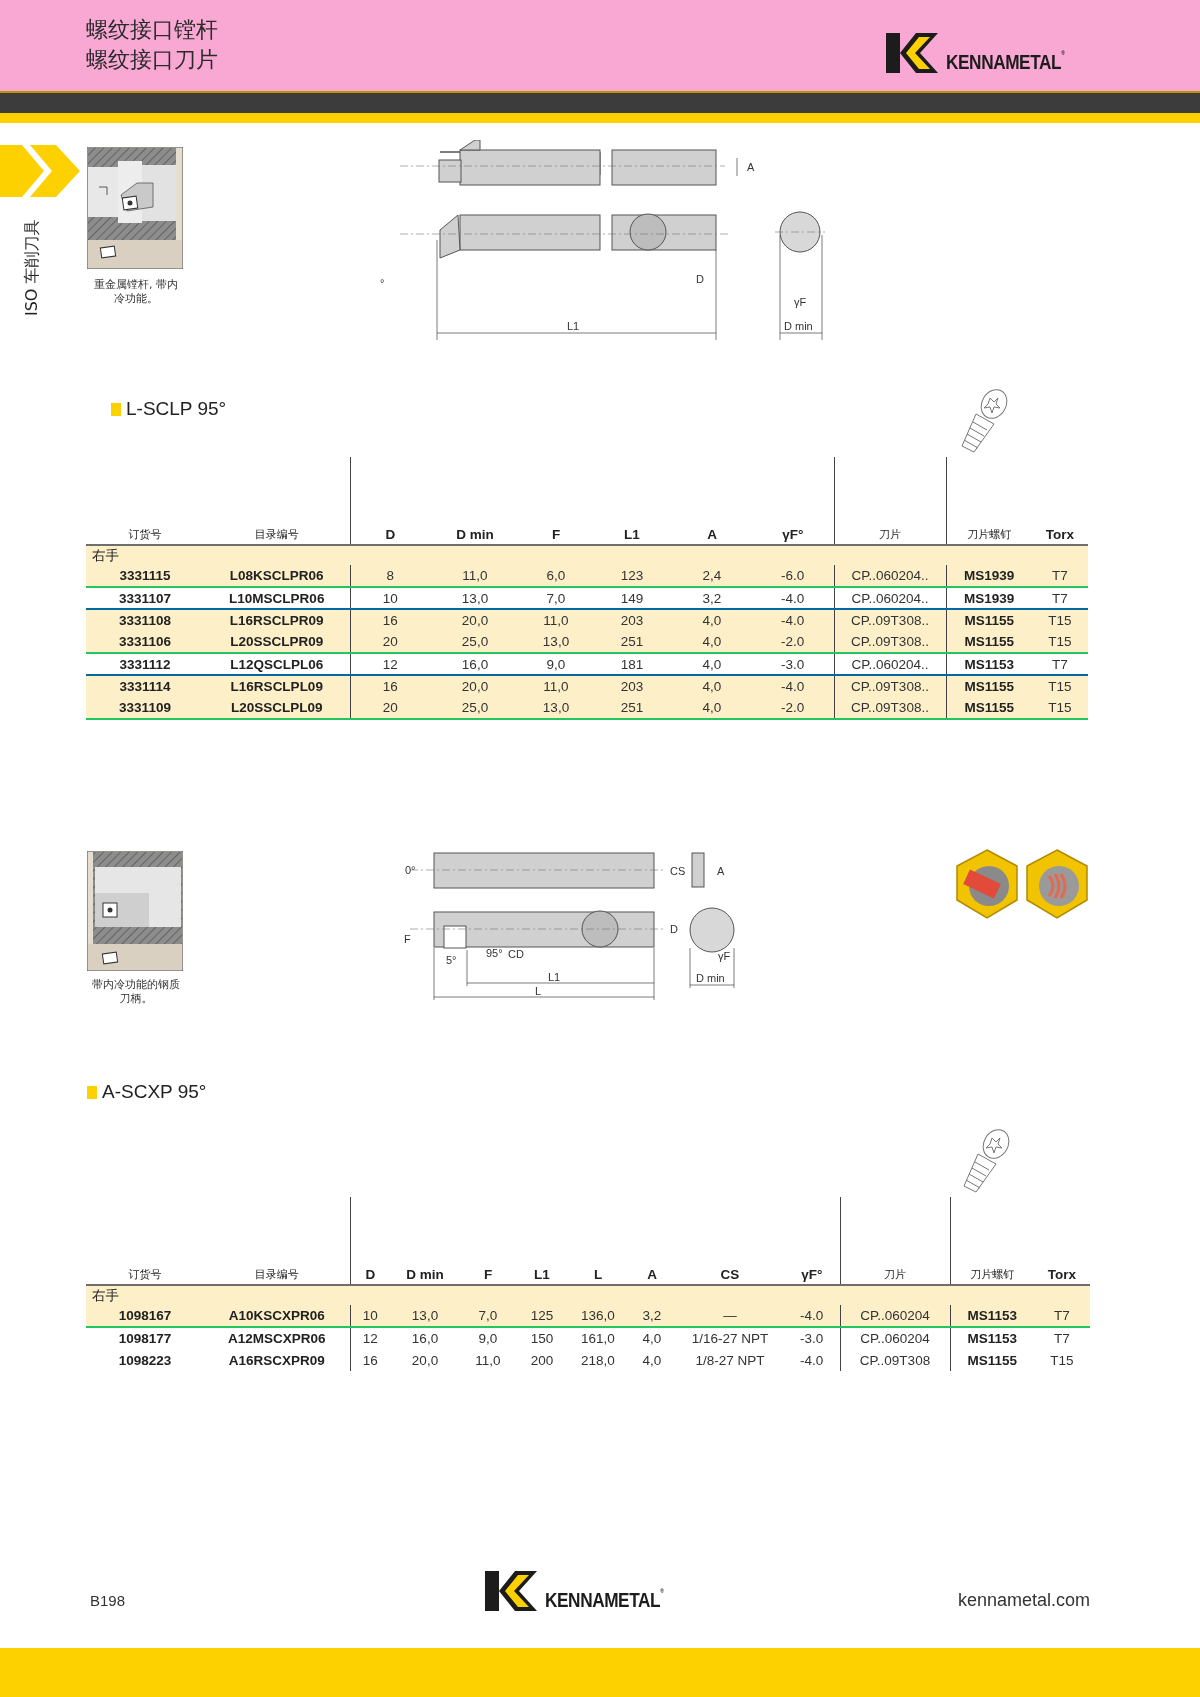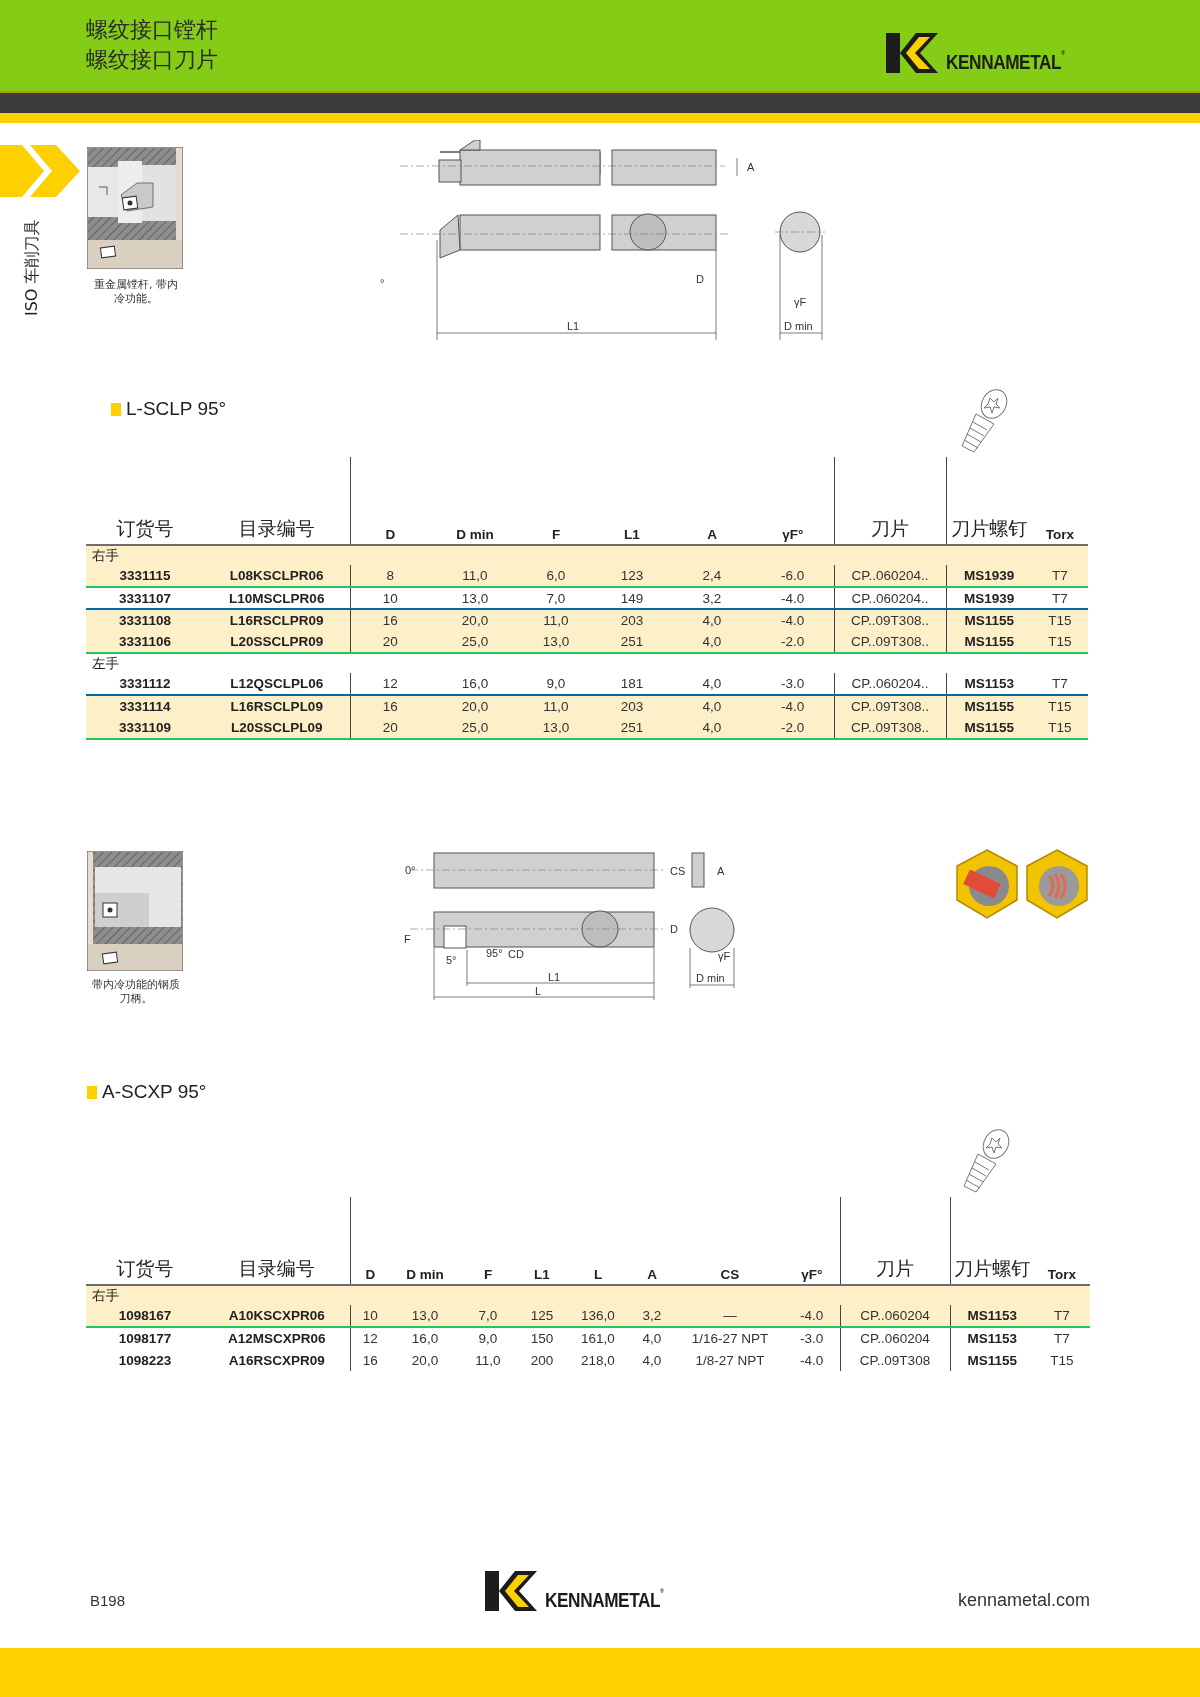--- a/index.html
+++ b/index.html
@@ -1,19 +1,19 @@
 <!DOCTYPE html>
 <html><head>
 <meta charset="utf-8">
 <style>
   * { box-sizing: border-box; margin: 0; padding: 0; }
   html, body { width: 1200px; height: 1697px; background: #fff; overflow: hidden; }
   body { position: relative; font-family: "Liberation Sans", "DejaVu Sans", sans-serif; color: #222; }
 
-  .header { position: absolute; left: 0; top: 0; width: 1200px; height: 91px; background: #84cc16; }
+  .header { position: absolute; left: 0; top: 0; width: 1200px; height: 91px; background: #f9a8d4; }
   .header .t1, .header .t2 { position: absolute; left: 86px; font-size: 22px; color: #2b2b2b; font-family: "DejaVu Sans", sans-serif; letter-spacing: 0; }
   .header .t1 { top: 15px; }
   .header .t2 { top: 45px; }
   .darkbar { position: absolute; left: 0; top: 91px; width: 1200px; height: 22px; background: #3c3c3c; border-top: 2px solid #b89a00; }
   .thinyellow { position: absolute; left: 0; top: 113px; width: 1200px; height: 10px; background: #fdd000; }
 
   .logo { position: absolute; display: flex; align-items: flex-end; }
   .logo .k { position: relative; width: 62px; height: 40px; }
   .logo .word { font-family: "Liberation Sans", sans-serif; font-weight: bold; font-size: 21px; color: #1c1c1c; letter-spacing: -0.5px; transform: scaleX(0.82); transform-origin: left bottom; margin-left: -2px; margin-bottom: -1px; }
   .logo .reg { font-size: 6px; vertical-align: top; }
@@ -22,21 +22,21 @@
   .side-label { position: absolute; left: 22px; top: 316px; transform: rotate(-90deg); transform-origin: left top; font-size: 16px; color: #222; font-family: "DejaVu Sans", sans-serif; white-space: nowrap; }
 
   .thumb { position: absolute; width: 96px; }
   .thumb-cap { position: absolute; font-size: 11px; text-align: center; color: #333; font-family: "DejaVu Sans", sans-serif; line-height: 14px; }
 
   .sec-title { position: absolute; left: 87px; font-size: 19px; color: #222; display: flex; align-items: center; }
   .sec-title .sq { display: inline-block; width: 10px; height: 13px; background: #fdd000; margin-right: 5px; }
 
   table.spec { position: absolute; border-collapse: collapse; font-size: 13.5px; }
   table.spec th { font-weight: bold; font-size: 13.5px; text-align: center; vertical-align: bottom; padding-bottom: 2px; color: #222; }
-  table.spec th.cn { font-weight: normal; font-family: Liberation Mono, monospace; font-size: 19px; }
+  table.spec th.cn { font-weight: normal; font-family: Liberation Mono, monospace; font-size: 11px; }
   table.spec td { text-align: center; height: 22px; color: #333; padding: 0; }
   table.spec td.b { font-weight: bold; color: #222; }
   table.spec tr.head { border-bottom: 2px solid #6e6e6e; }
   table.spec tr.group td { text-align: left; padding-left: 6px; font-family: Liberation Sans, sans-serif; font-size: 13.5px; color: #222; height: 20px; }
   table.spec tr.hl td { background: #fdf0c8; }
   table.spec tr.hlb { border-bottom: 2px solid #22c55e; }
   table.spec tr.hlt { border-top: 2px solid #0369a1; }
   .vl { border-left: 1.5px solid #444; }
 
   .footer-code { position: absolute; left: 90px; top: 1592px; font-size: 15px; color: #333; }
@@ -220,23 +220,20 @@
         <td class="vl">20</td>
         <td>25,0</td>
         <td>13,0</td>
         <td>251</td>
         <td>4,0</td>
         <td>-2.0</td>
         <td class="vl">CP..09T308..</td>
         <td class="vl b">MS1155</td>
         <td>T15</td>
   </tr>
-  <tr class="group">
-        <td colspan="11">左手</td>
-      </tr>
   <tr>
     <td class="b">3331112</td>
         <td class="b">L12QSCLPL06</td>
         <td class="vl">12</td>
         <td>16,0</td>
         <td>9,0</td>
         <td>181</td>
         <td>4,0</td>
         <td>-3.0</td>
         <td class="vl">CP..060204..</td>

